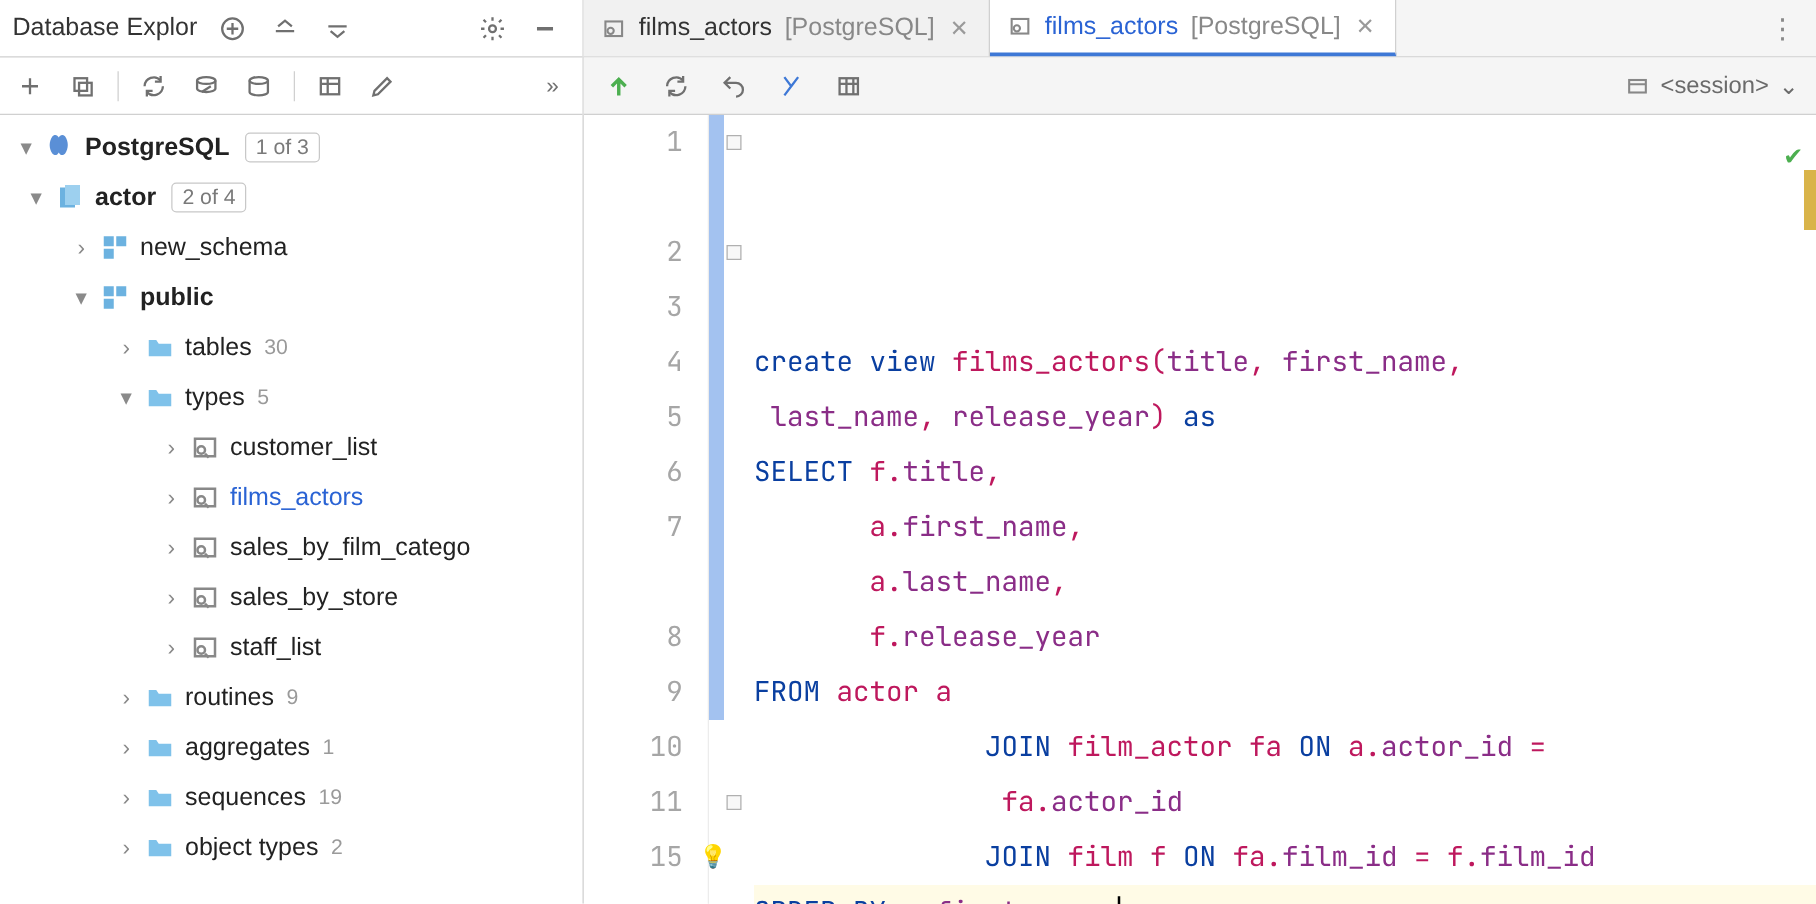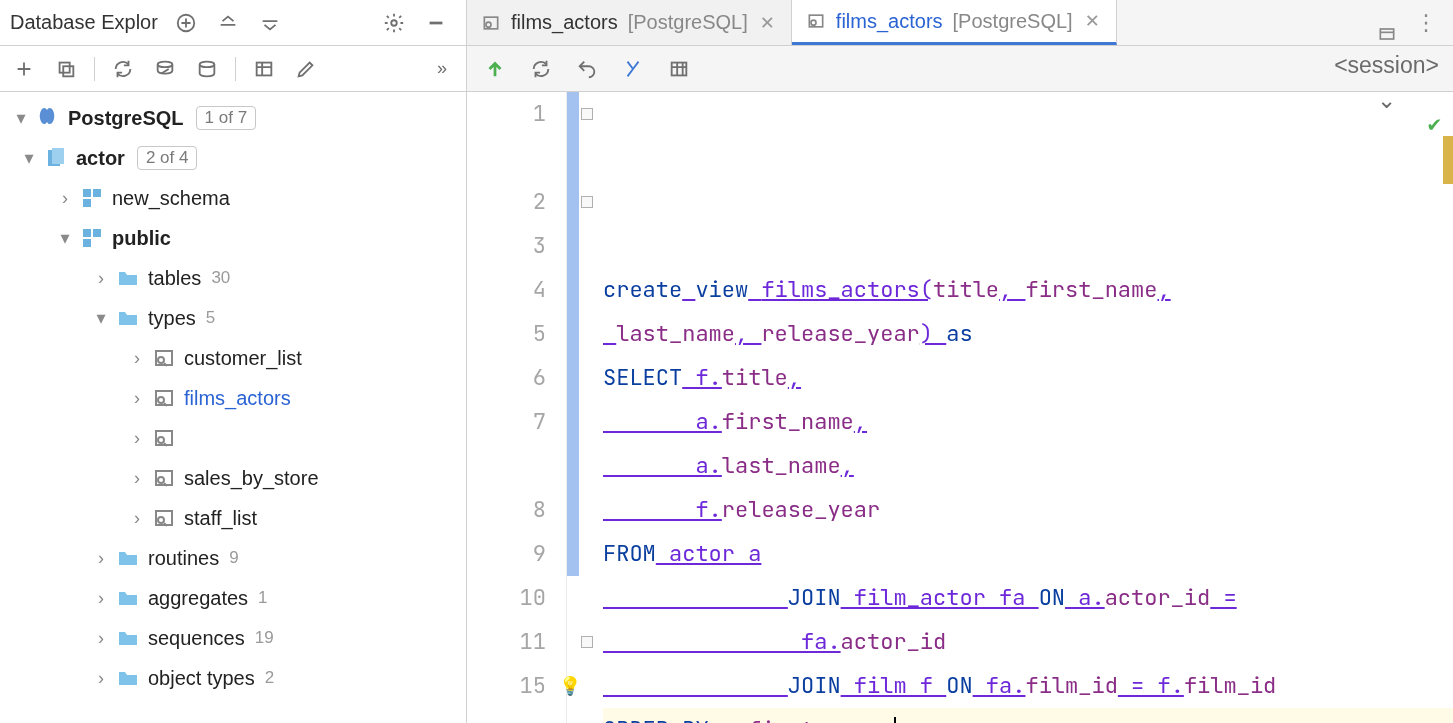--- a/index.html
+++ b/index.html
@@ -153,22 +153,21 @@
   border-bottom: 1px solid #d0d0d0;
   background: #f5f5f5;
   gap: 18px;
 }
 .session {
   margin-left: auto;
   display: flex;
   align-items: center;
   gap: 8px;
   color: #6b6b6b;
-  font-size: 23px;
-  flex-direction: column;
+  font-size: 19px;
 }
 .editor {
   flex: 1;
   display: flex;
   font-family: "JetBrains Mono", "Fira Mono", Menlo, Consolas, monospace;
   font-size: 22px;
   line-height: 44px;
   overflow: auto;
   position: relative;
 }
@@ -198,21 +197,21 @@
 .code {
   flex: 1;
   padding-left: 6px;
   white-space: pre;
   position: relative;
 }
 .code .line { height: 44px; }
 .code .line.hl { background: #fffbe6; }
 .kw { color: #0a3fa0; }
 .id { color: #8a2d87; }
-.op { color: #6d28d9; text-decoration: underline; }
+.op { color: #be185d; }
 .check {
   position: absolute;
   right: 12px;
   top: 10px;
   color: #4caf50;
   font-size: 22px;
 }
 .err-stripe {
   position: absolute;
   right: 0;
@@ -332,21 +331,21 @@
 
     <div class="tree">
       <div class="tree-row indent-0">
         <span class="chevron">▾</span>
         <span class="tree-icon">
             <svg viewBox="0 0 24 24">
               <path d="M6 3c-3 4-3 10 0 14 2 2 4 1 5-1 1 2 3 3 5 1 3-4 3-10 0-14-2-2-4-1-5 1-1-2-3-3-5-1z" fill="#5a8fd6"></path>
             </svg>
           </span>
         <span class="tree-label bold">PostgreSQL</span>
-        <span class="tree-badge">1 of 7</span>
+        <span class="tree-badge">1 of 3</span>
       </div>
       <div class="tree-row indent-1">
         <span class="chevron">▾</span>
         <span class="tree-icon">
             <svg viewBox="0 0 24 24">
               <rect x="4" y="4" width="12" height="16" fill="#6cb2e0"></rect>
               <rect x="8" y="2" width="12" height="16" fill="#9dd0ef"></rect>
             </svg>
           </span>
         <span class="tree-label bold">actor</span>
@@ -419,20 +418,21 @@
           </div>
           <div class="tree-row indent-4">
             <span class="chevron">›</span>
             <span class="tree-icon">
               <svg viewBox="0 0 24 24">
                 <rect x="4" y="5" width="16" height="14" fill="none" stroke="#888" stroke-width="2"></rect>
                 <circle cx="9" cy="14" r="3" fill="none" stroke="#888" stroke-width="2"></circle>
                 <path d="M12 17l3 3" stroke="#888" stroke-width="2"></path>
               </svg>
             </span>
+            <span class="tree-label">sales_by_film_catego</span>
           </div>
           <div class="tree-row indent-4">
             <span class="chevron">›</span>
             <span class="tree-icon">
               <svg viewBox="0 0 24 24">
                 <rect x="4" y="5" width="16" height="14" fill="none" stroke="#888" stroke-width="2"></rect>
                 <circle cx="9" cy="14" r="3" fill="none" stroke="#888" stroke-width="2"></circle>
                 <path d="M12 17l3 3" stroke="#888" stroke-width="2"></path>
               </svg>
             </span>

